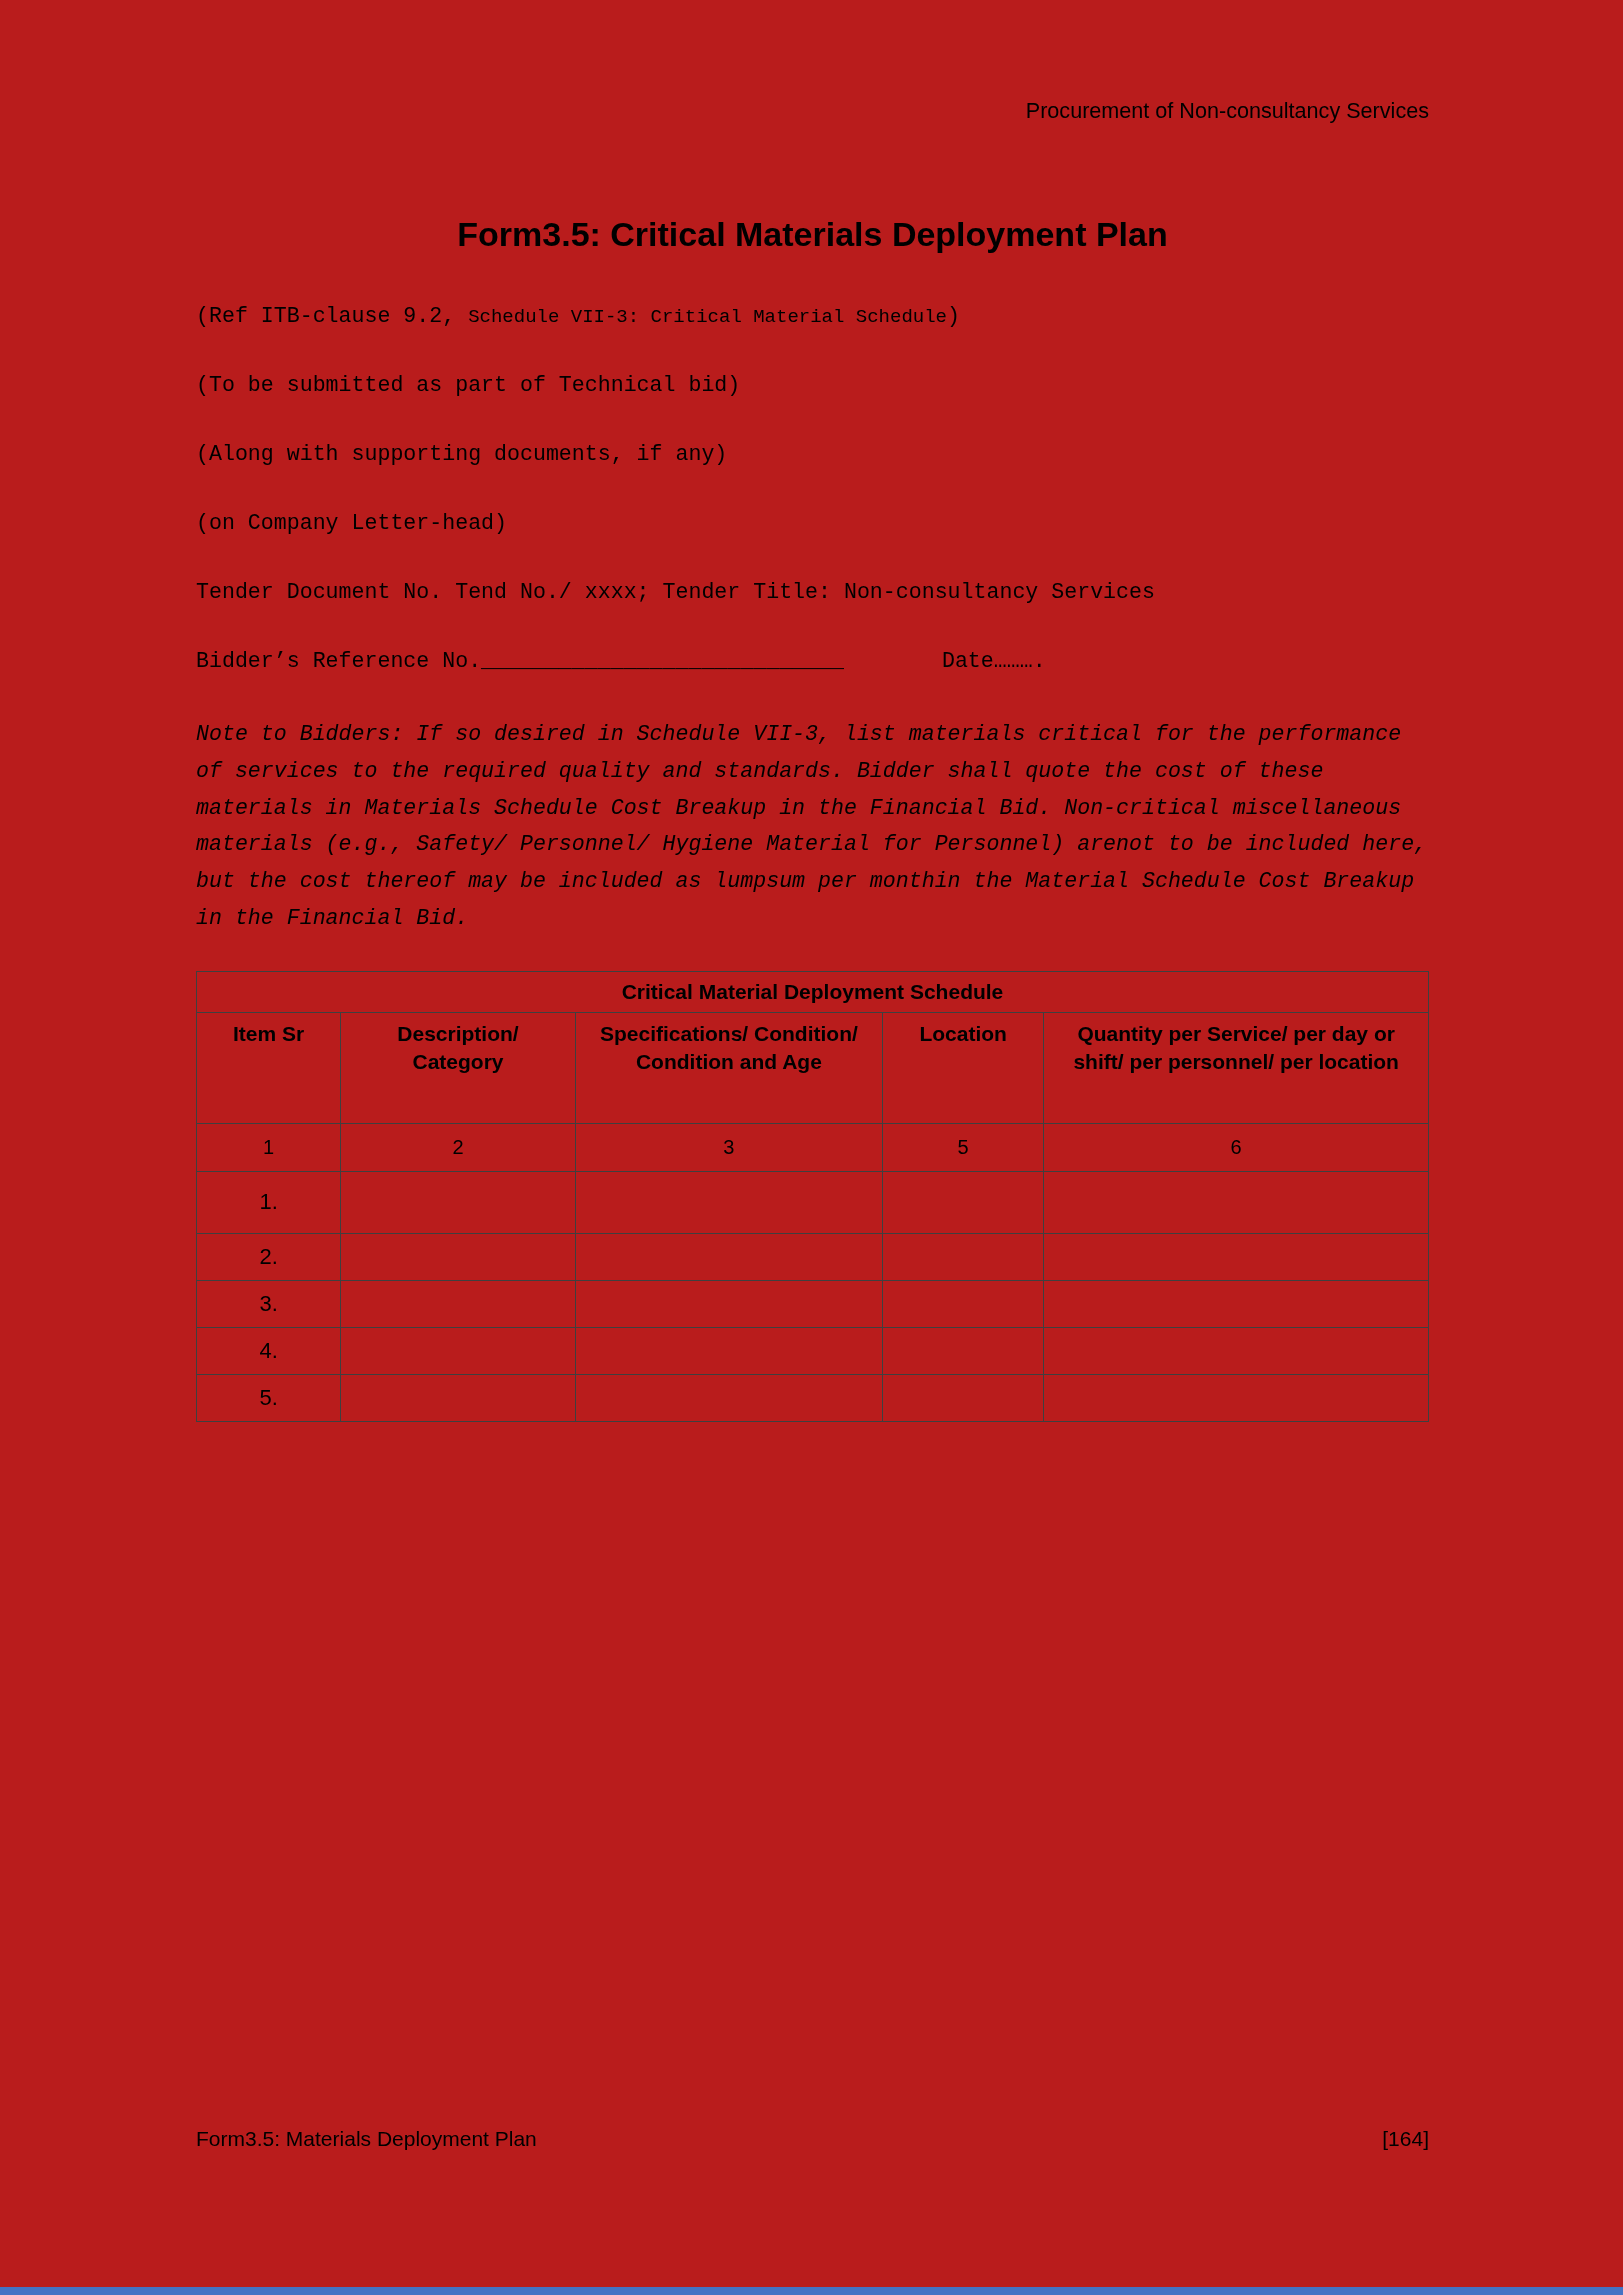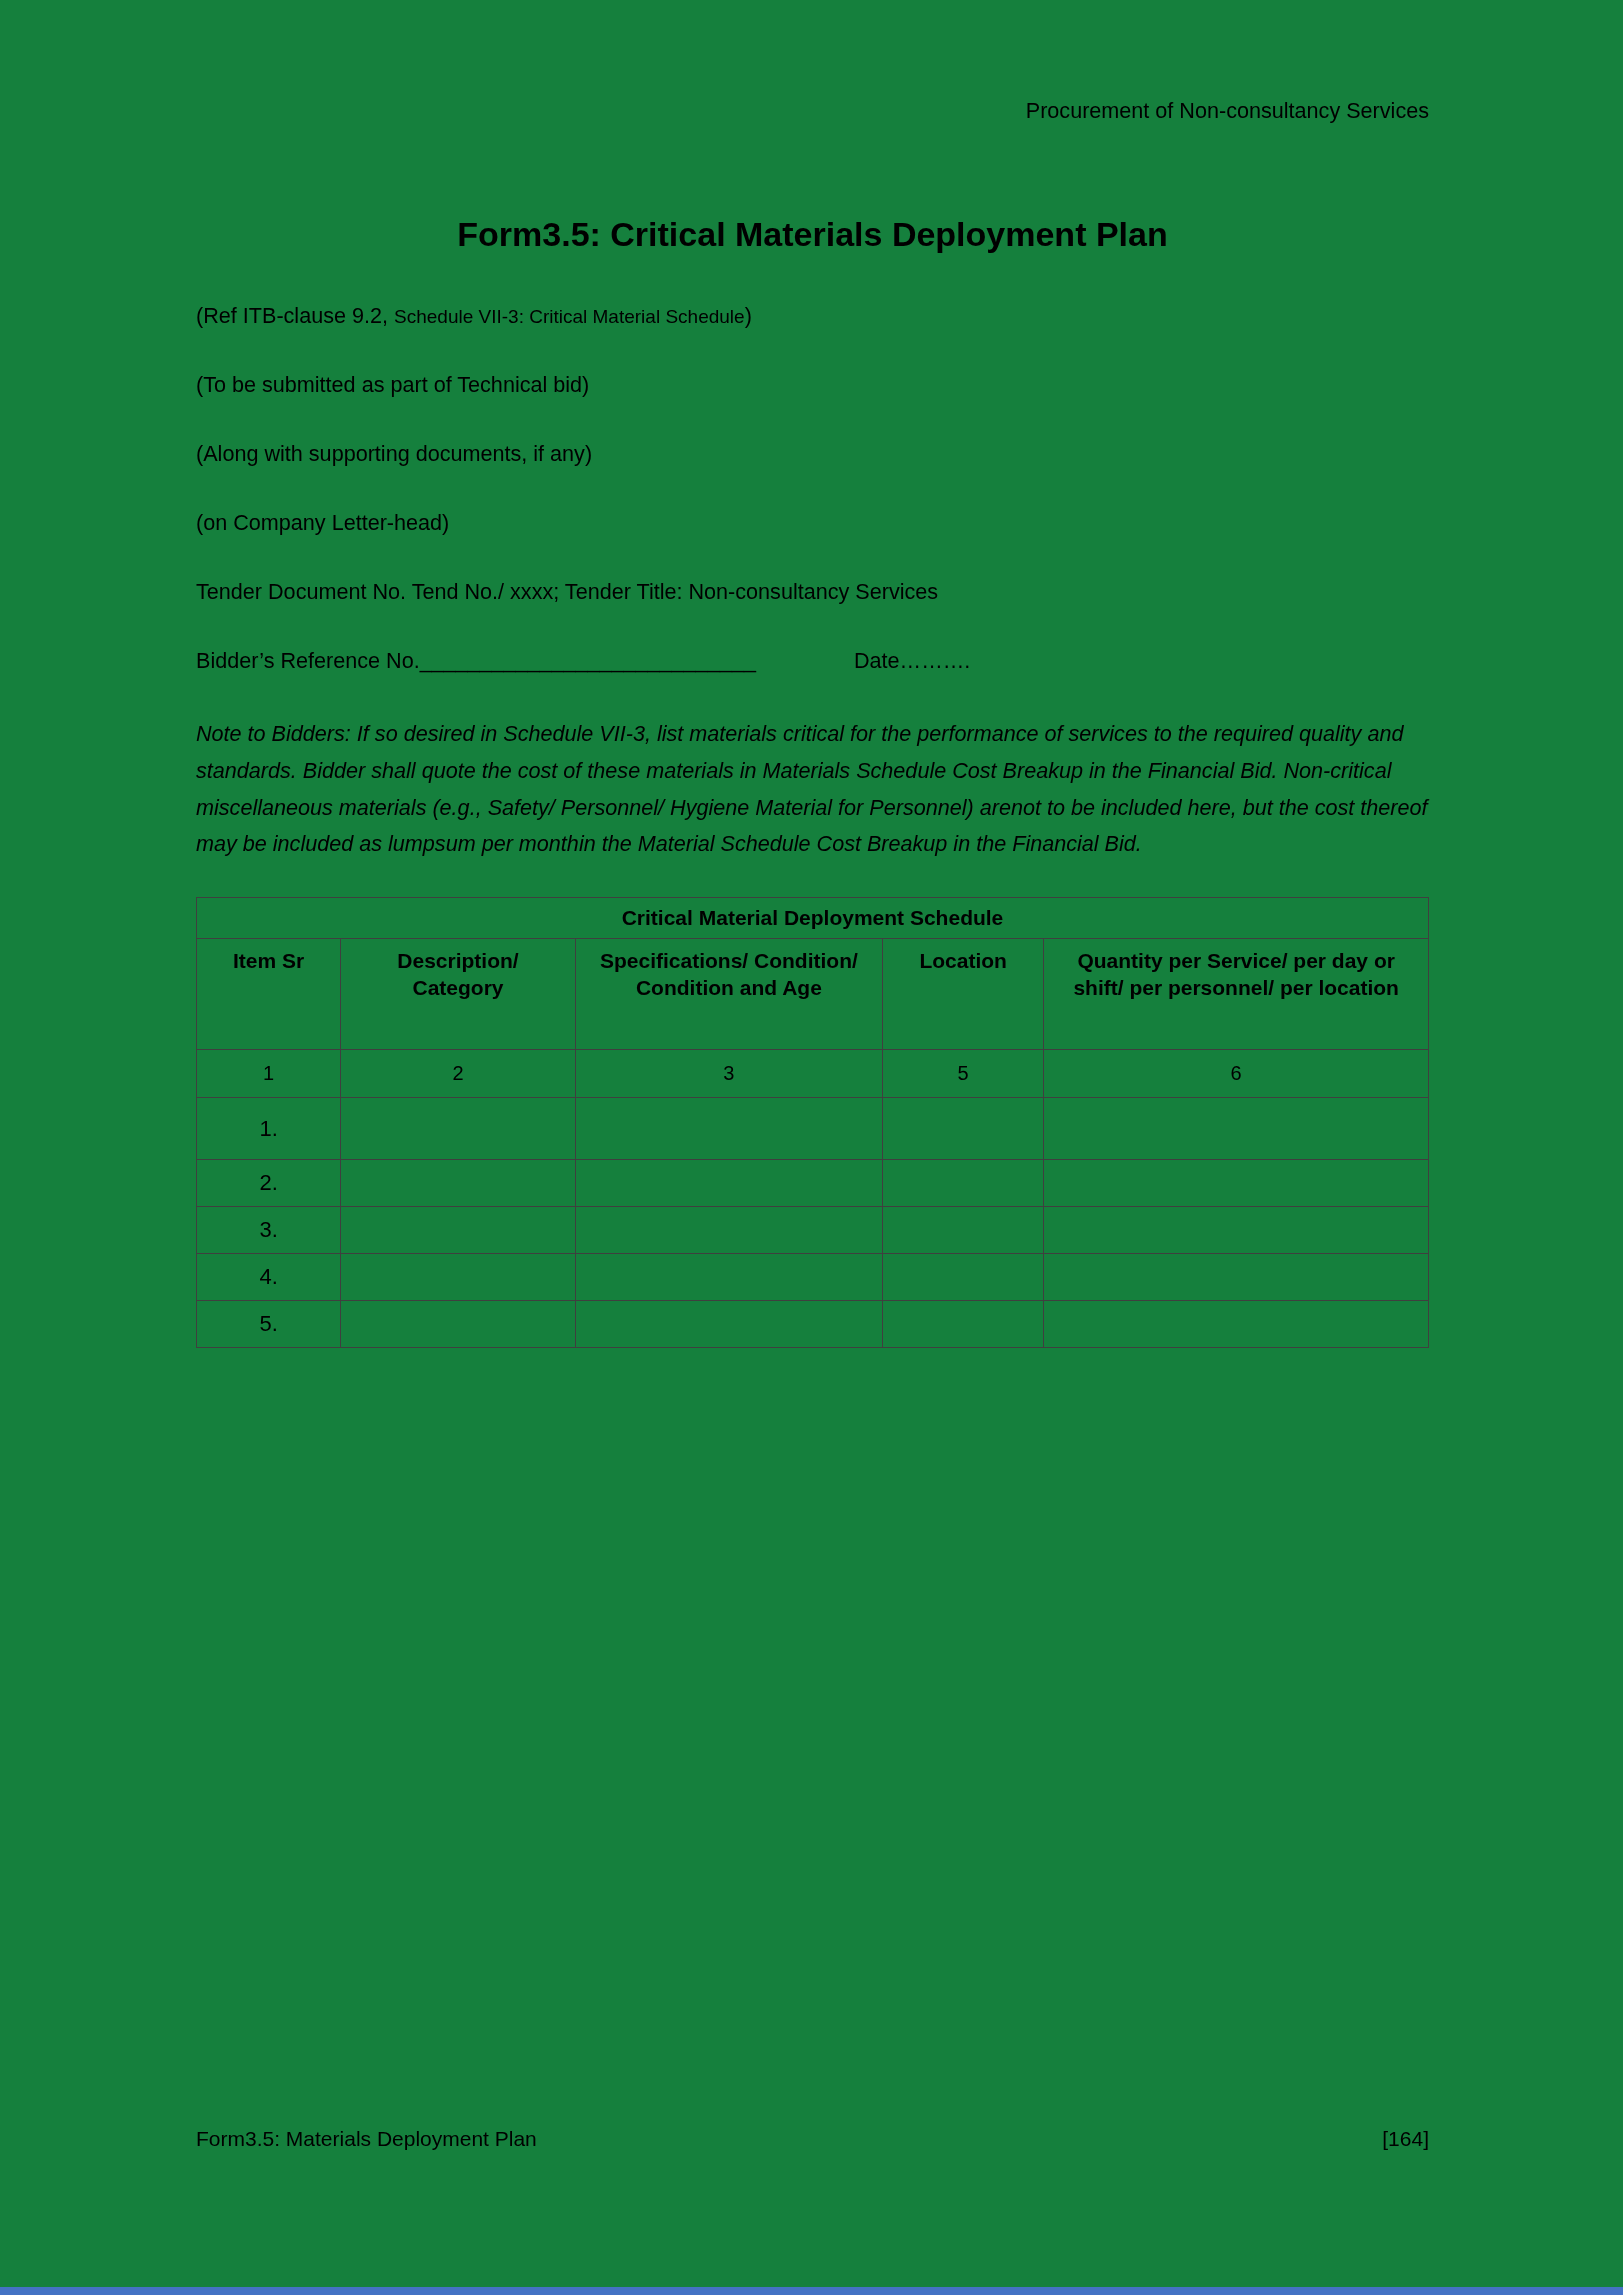--- a/index.html
+++ b/index.html
@@ -5,41 +5,42 @@
   * { box-sizing: border-box; }
   html, body {
     margin: 0;
     padding: 0;
     background: #ffffff;
   }
   .page {
     position: relative;
     width: 1623px;
     height: 2295px;
-    background: #15803d;
+    background: #b91c1c;
     color: #000000;
     font-family: "Liberation Sans", sans-serif;
     padding: 98px 194px 0 196px;
     overflow: hidden;
   }
   .header-line {
     text-align: right;
     font-size: 21.6px;
     line-height: 1.25;
   }
   .doc-title {
     text-align: center;
     font-weight: 700;
     font-size: 34px;
     margin: 90px 0 48px 0;
   }
   .para {
     font-size: 21.6px;
     line-height: 1.3;
     margin: 4px 0 41px 0;
+    font-family: Liberation Mono, monospace;
   }
   .small-inline {
     font-size: 19px;
   }
   .date-label {
     display: inline-block;
     margin-left: 98px;
   }
   .note {
     font-style: italic;

